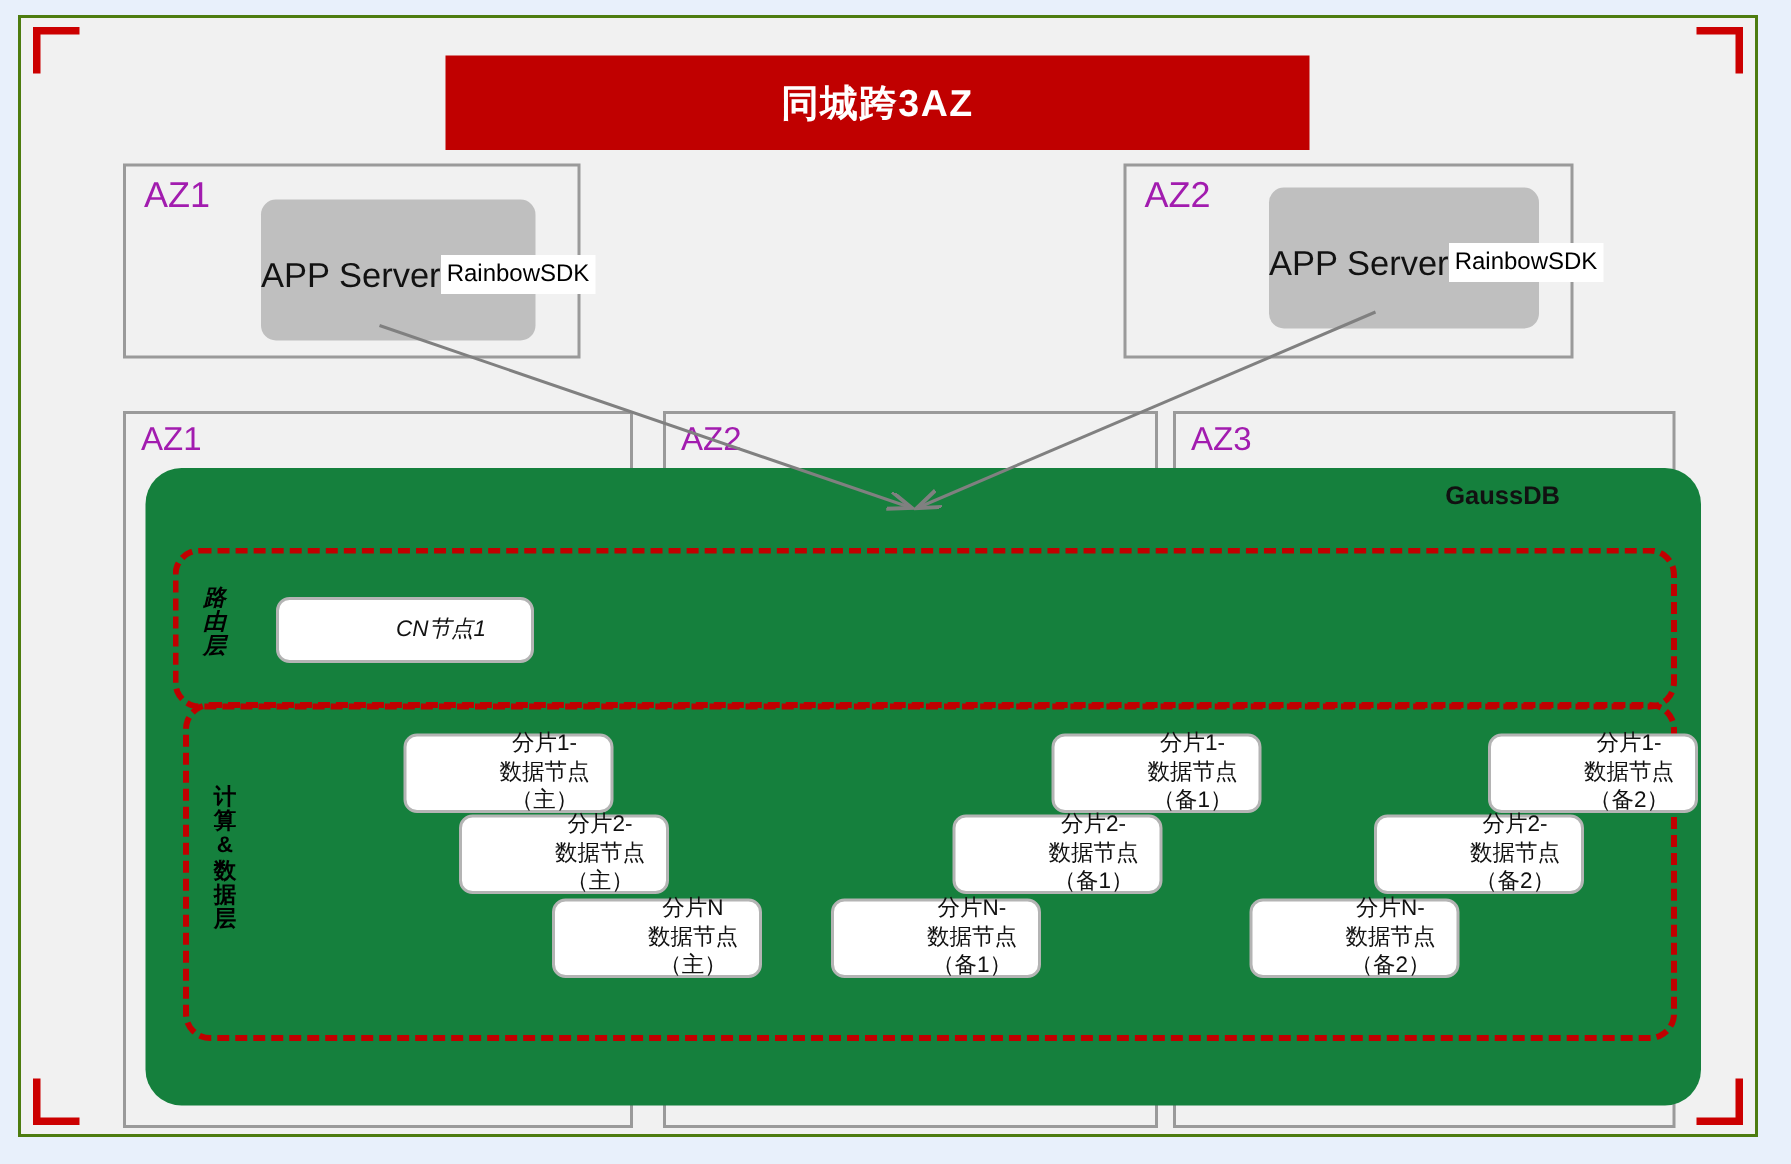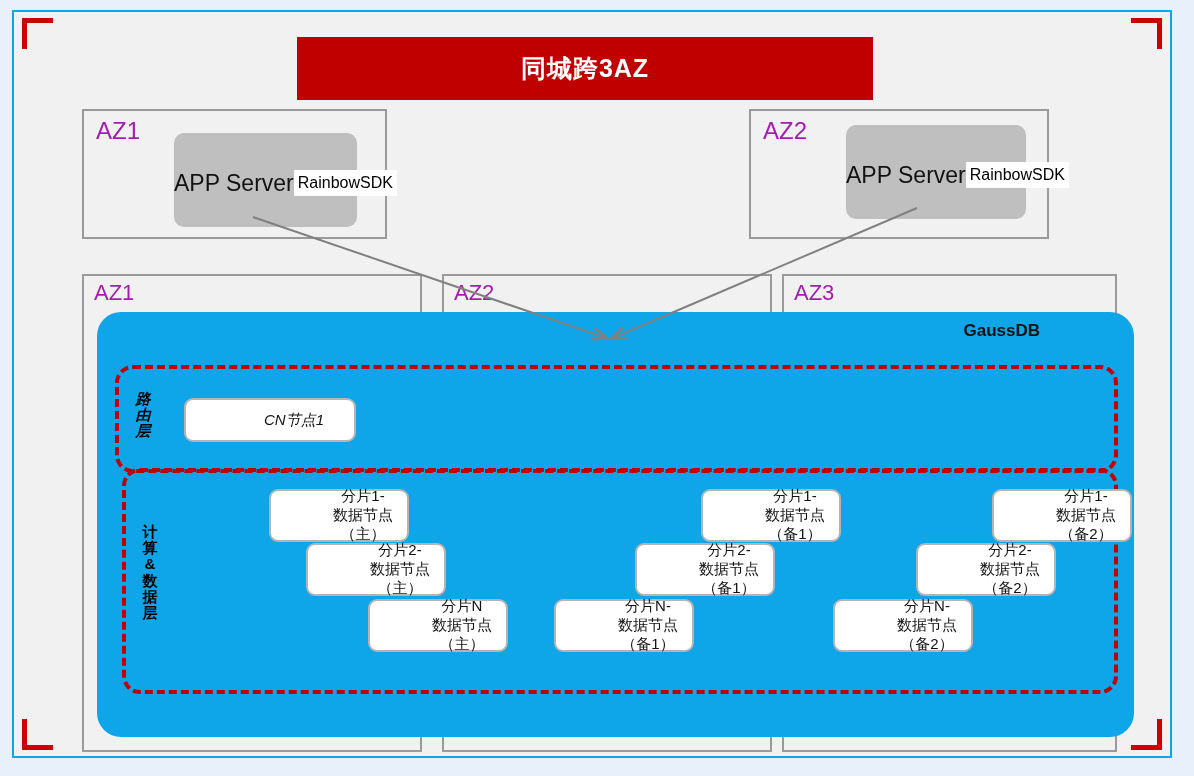--- a/index.html
+++ b/index.html
@@ -20,21 +20,21 @@
   }
 
   
   .slide-frame {
     position: absolute;
     left: 12px;
     top: 10px;
     width: 1160px;
     height: 748px;
     background: #f1f1f1;
-    border: 2px solid #0ea5e9;
+    border: 2px solid #4d7c0f;
     box-sizing: border-box;
   }
 
   
   .corner {
     position: absolute;
     width: 26px;
     height: 26px;
     border: 5px solid #cc0000;
   }
@@ -119,21 +119,21 @@
   .db-az.c3 { left: 768px; top: 262px; width: 335px; height: 478px; }
   .db-az .az-tag { font-size: 22px; top: 4px; left: 10px; }
 
   
   .gauss-panel {
     position: absolute;
     left: 83px;
     top: 300px;
     width: 1037px;
     height: 425px;
-    background: #0ea5e9;
+    background: #15803d;
     border-radius: 24px;
   }
   .gauss-label {
     position: absolute;
     right: 94px;
     top: 9px;
     font-size: 17px;
     font-weight: bold;
     color: #111111;
   }

